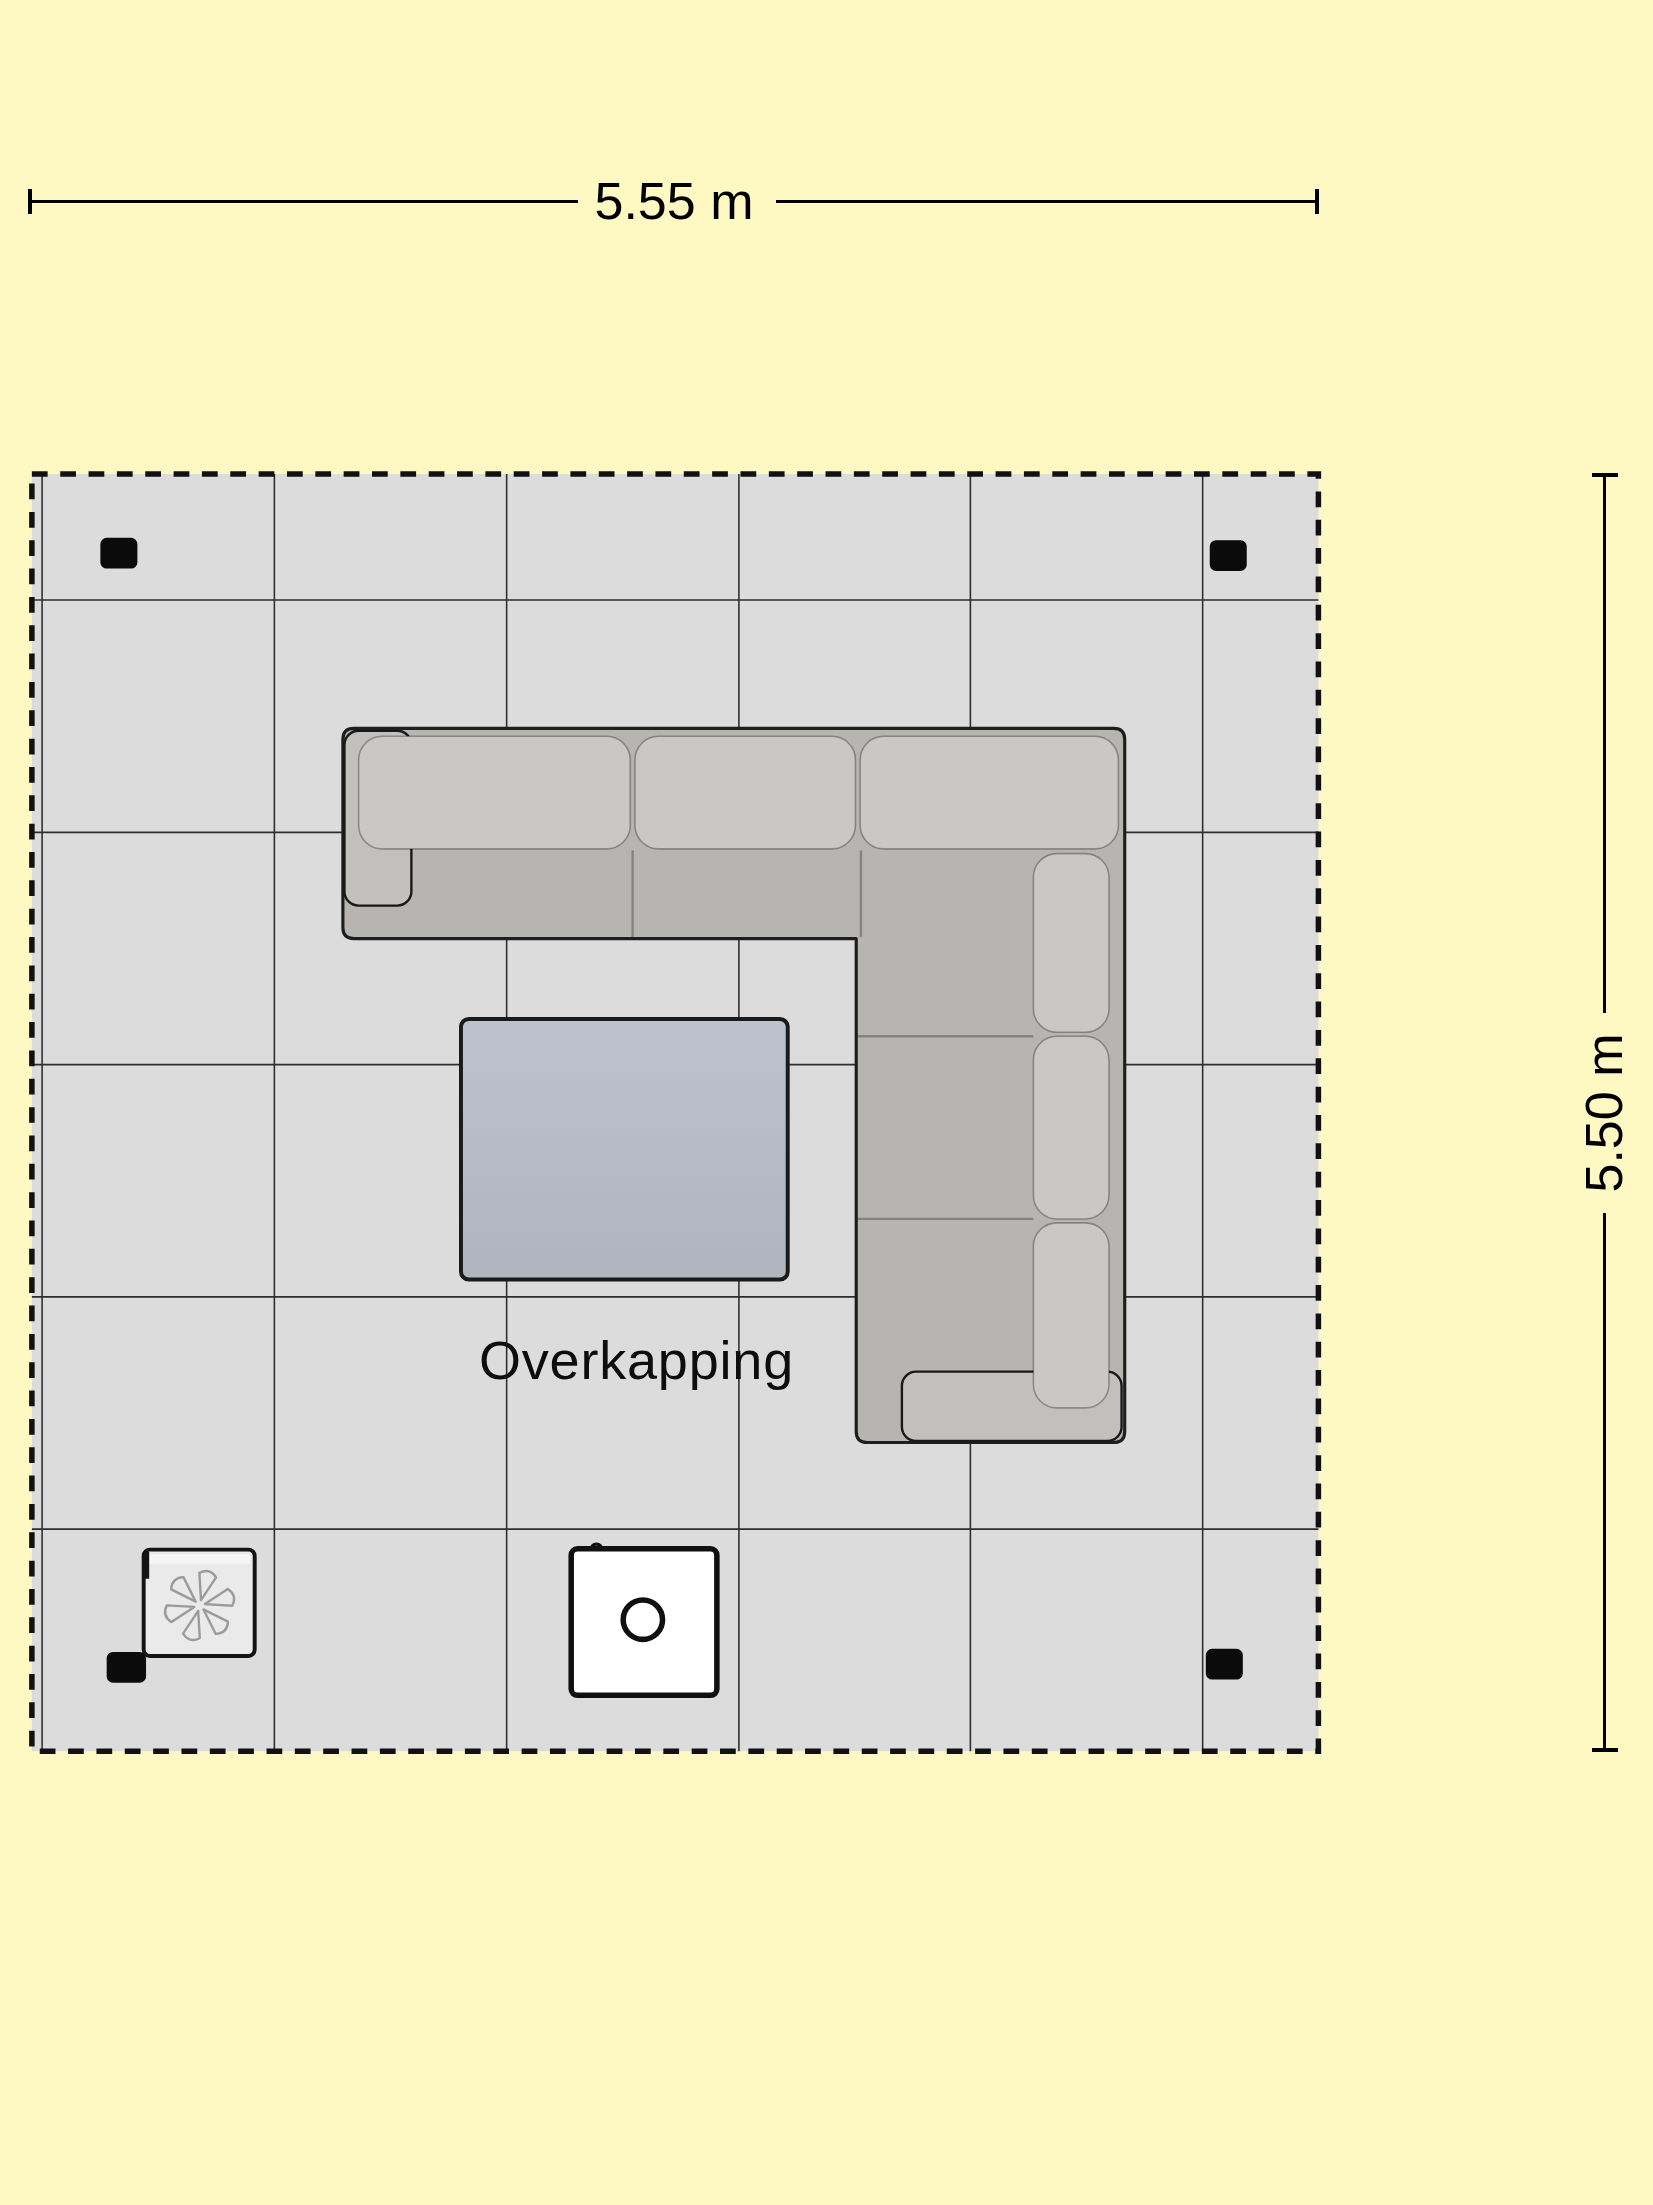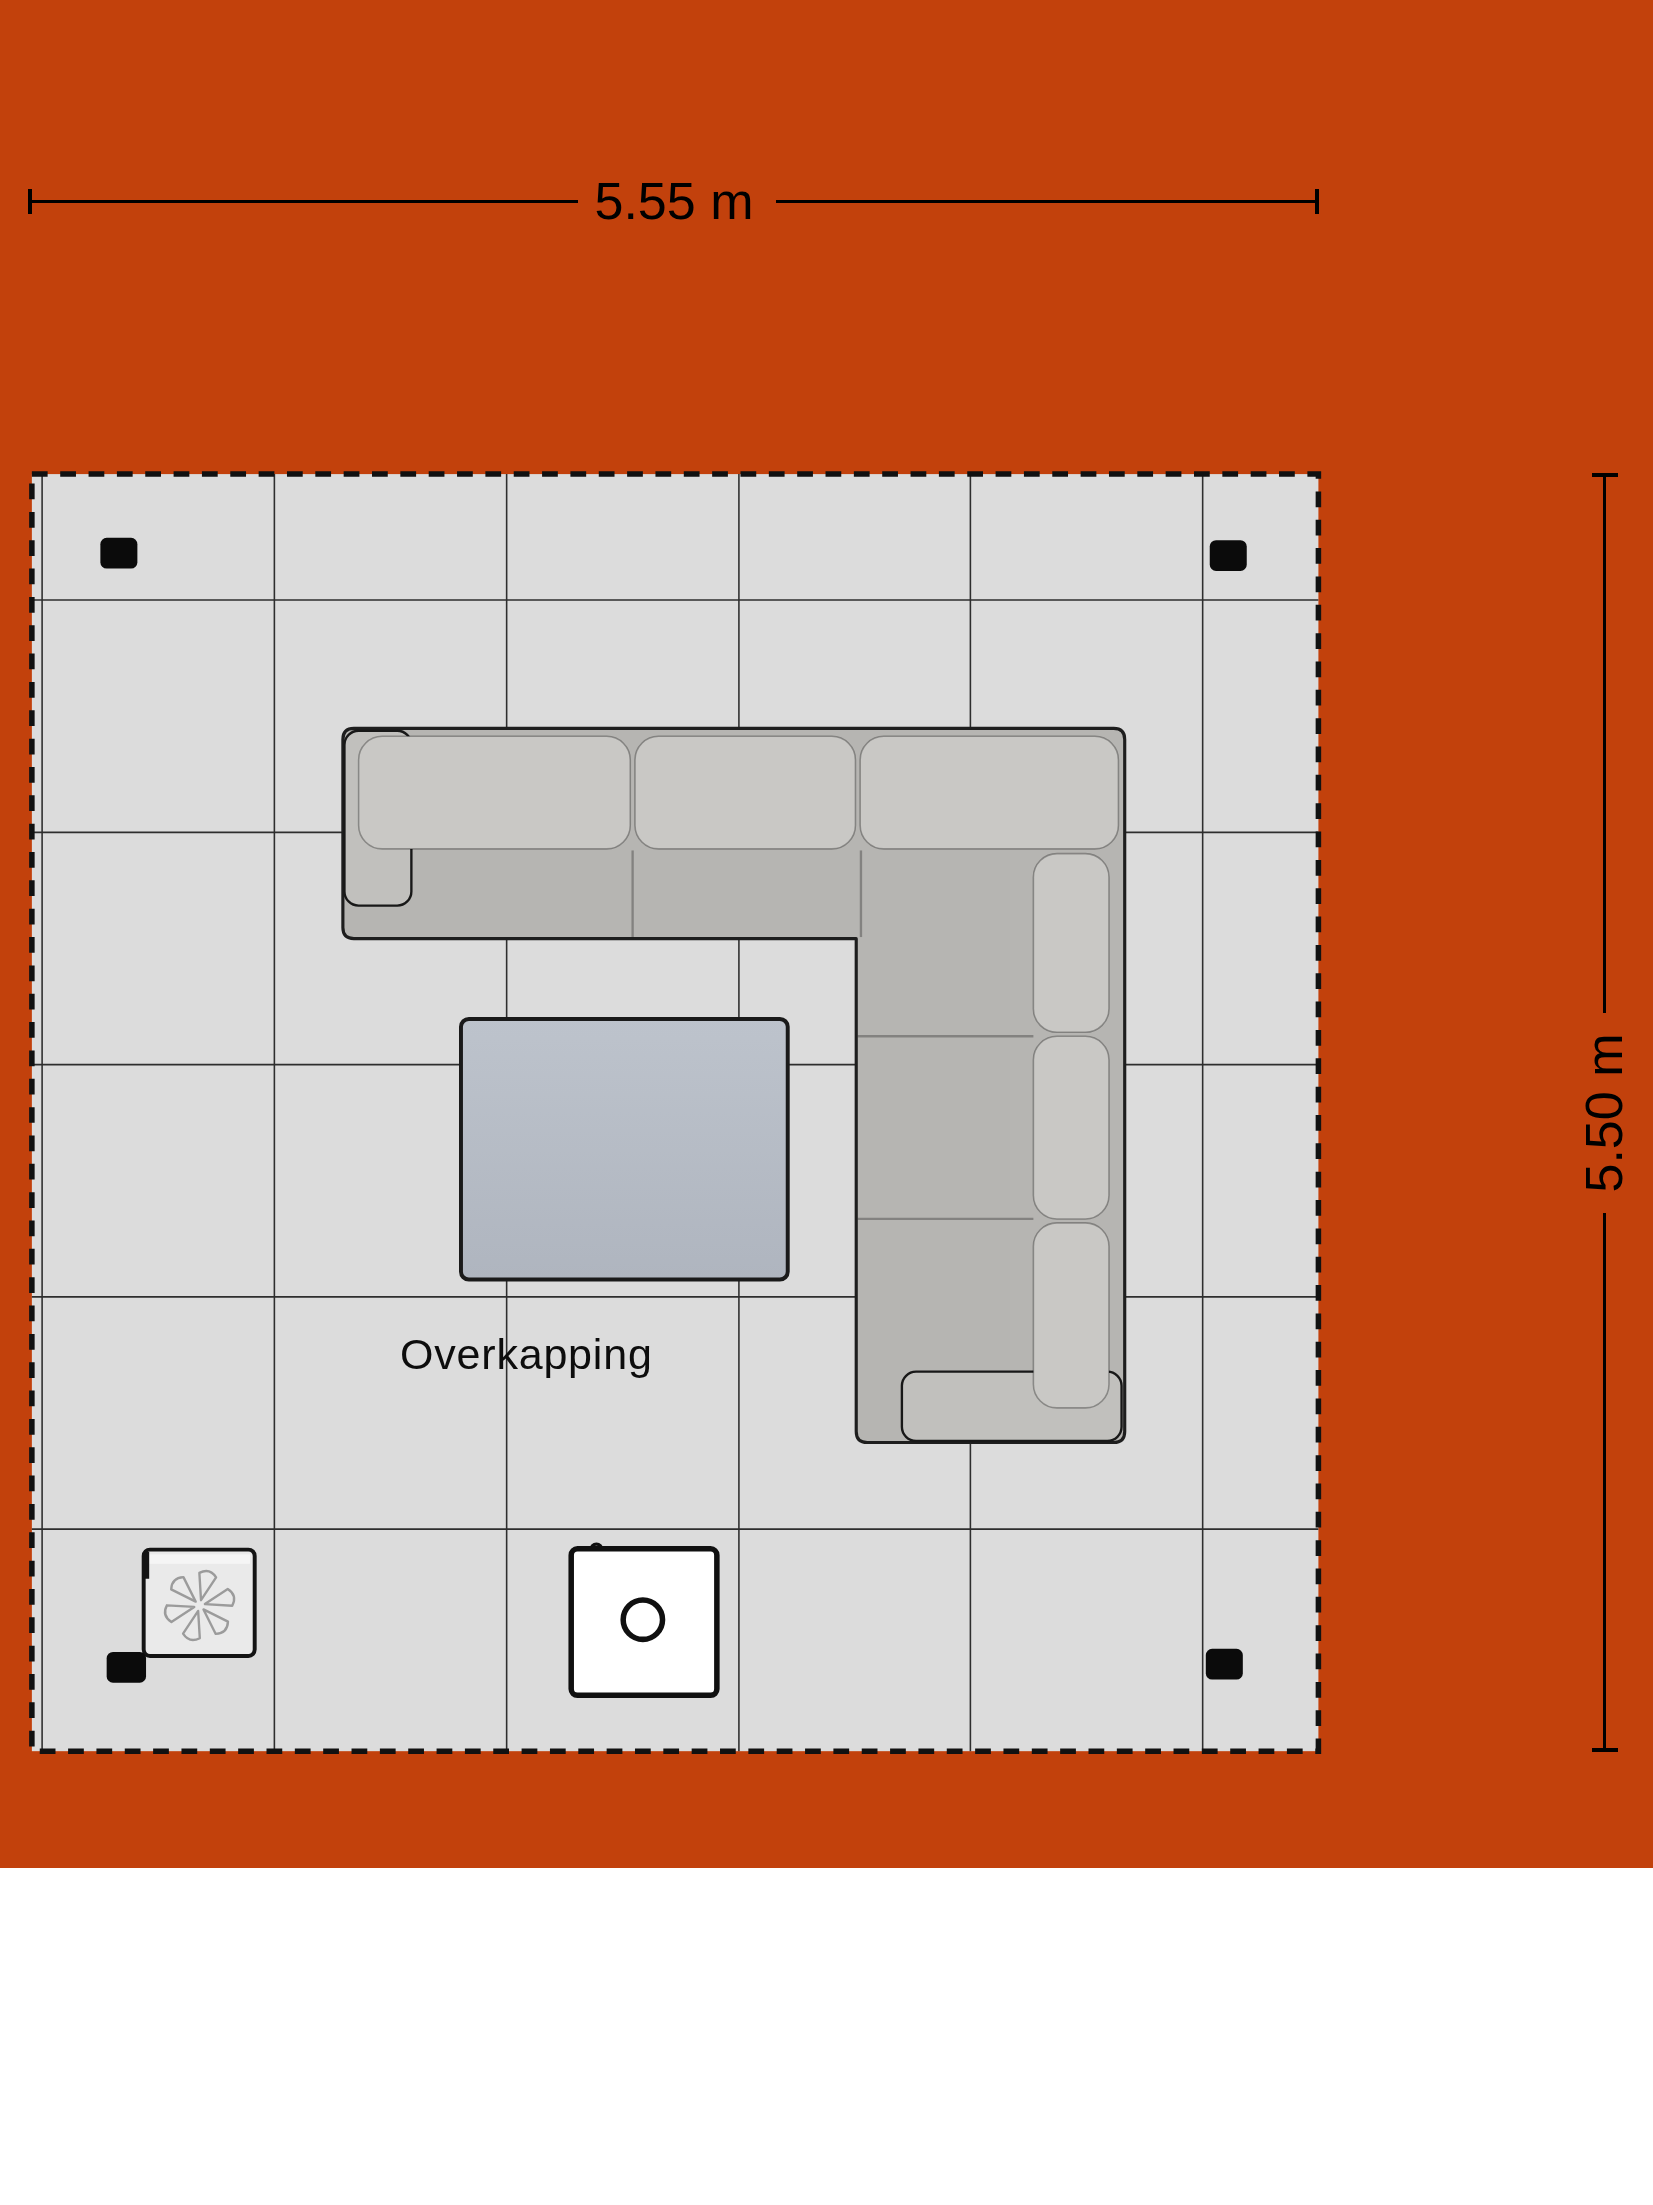--- a/index.html
+++ b/index.html
@@ -1,31 +1,31 @@
 <!DOCTYPE html>
 <html style="font-size:12.6px"><head>
 <meta charset="utf-8">
 <style>
   html,body{margin:0;padding:0;background:#ffffff;}
   .stage{
-    position:relative;width:1654px;height:1868px;background:#c2410c;overflow:hidden;
+    position:relative;width:1654px;height:2205px;background:#fef9c3;overflow:hidden;
     font-family:"Liberation Sans", sans-serif;color:#000;
   }
   .abs{position:absolute;}
   .dim-line{background:#000;}
   .dim-label{
     font-size:52px;line-height:1;white-space:nowrap;color:#000;
     text-align:center;
   }
   .dim-label-v{
     transform:translate(-50%,-50%) rotate(-90deg);
   }
   .area-label{
-    font-size:43px;line-height:1;letter-spacing:0.8px;color:#0d0d0d;
-    text-align:left;white-space:nowrap;
+    font-size:54px;line-height:1;letter-spacing:0.8px;color:#0d0d0d;
+    text-align:center;white-space:nowrap;
   }
 </style>
 </head>
 <body>
 
 <div class="stage">
 
   <div class="abs" style="left:0;top:0;">
     <div class="abs dim-line" style="left:28px;top:189px;width:3.9px;height:25px;"></div>
     <div class="abs dim-line" style="left:31.5px;top:200px;width:546px;height:3.2px;"></div>

